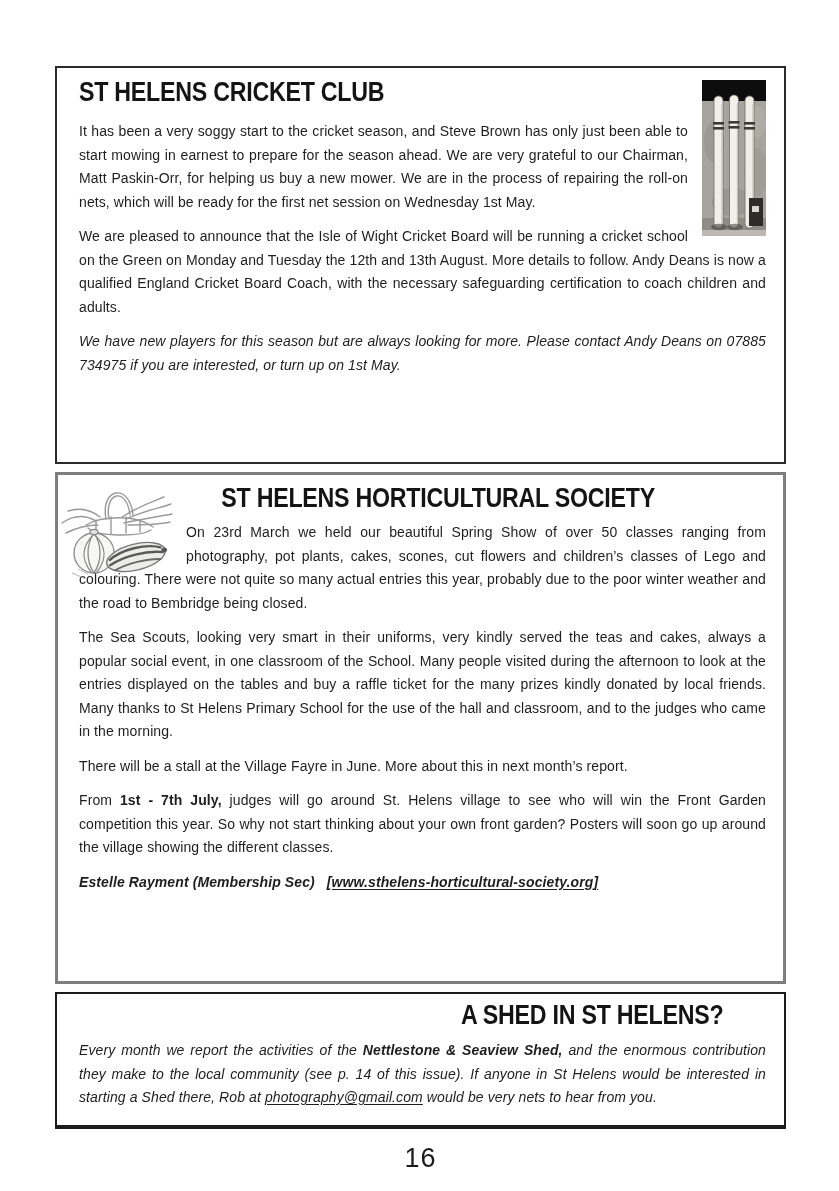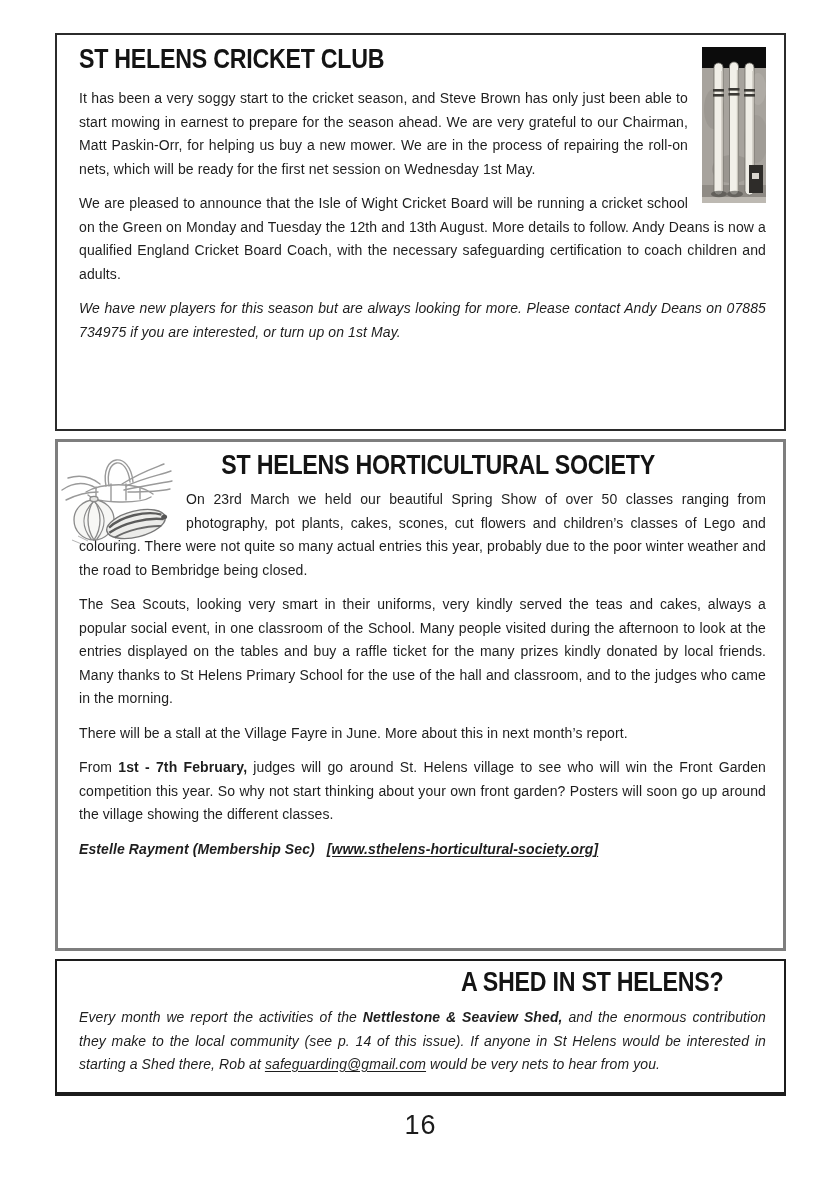--- a/index.html
+++ b/index.html
@@ -1,21 +1,21 @@
 <!DOCTYPE html>
 <html><head>
 <meta charset="utf-8">
 <style>
   html,body{margin:0;padding:0;}
   body{
     width:839px;height:1191px;background:#ffffff;
     font-family:"Liberation Sans",sans-serif;color:#1e1e1e;
     overflow:hidden;
   }
-  .page{box-sizing:border-box;width:839px;height:1191px;padding:33px 53px 0 55px;}
+  .page{box-sizing:border-box;width:839px;height:1191px;padding:66px 53px 0 55px;}
   .box{
     box-sizing:border-box;width:731px;background:#fff;
     border:2px solid #2b2b2b;margin:0 0 8px 0;
     padding:9px 18px 10px 22px;
   }
   .box-cricket{min-height:398px;}
   .box-horti{border:3px solid #7e7e7e;min-height:512px;padding:8px 17px 10px 21px;}
   .box-shed{border-color:#1c1c1c;border-bottom-width:4px;min-height:137px;padding-top:6px;}
   .title{
     font-size:27px;font-weight:700;margin:0 0 12px 0;line-height:1.15;
@@ -131,27 +131,27 @@
           <line x1="22" y1="94" x2="32" y2="99"></line>
           <line x1="58" y1="100" x2="70" y2="103"></line>
         </g>
       </svg>
     </div>
     <h2 class="title"><span class="tscale">ST HELENS HORTICULTURAL SOCIETY</span></h2>
     <div class="rich">
         <p><span>On 23rd March we held our beautiful Spring Show of over 50 classes ranging from photography, pot plants, cakes, scones, cut flowers and children’s classes of Lego and colouring. There were not quite so many actual entries this year, probably due to the poor winter weather and the road to Bembridge being closed.</span></p>
         <p><span>The Sea Scouts, looking very smart in their uniforms, very kindly served the teas and cakes, always a popular social event, in one classroom of the School. Many people visited during the afternoon to look at the entries displayed on the tables and buy a raffle ticket for the many prizes kindly donated by local friends. Many thanks to St Helens Primary School for the use of the hall and classroom, and to the judges who came in the morning.</span></p>
         <p><span>There will be a stall at the Village Fayre in June. More about this in next month’s report.</span></p>
-        <p><span>From </span><span class="b">1st - 7th February,</span><span> judges will go around St. Helens village to see who will win the Front Garden competition this year. So why not start thinking about your own front garden? Posters will soon go up around the village showing the different classes.</span></p>
+        <p><span>From </span><span class="b">1st - 7th July,</span><span> judges will go around St. Helens village to see who will win the Front Garden competition this year. So why not start thinking about your own front garden? Posters will soon go up around the village showing the different classes.</span></p>
         <p><span class="b">Estelle Rayment (Membership Sec)</span><span class="gap">   </span><span class="b u">[www.sthelens-horticultural-society.org]</span></p>
       </div>
   </section>
 
   <section class="box box-shed clearfix">
     <h2 class="title"><span class="tscale">A SHED IN ST HELENS?</span></h2>
     <div class="rich">
-        <p><span>Every month we report the activities of the </span><span class="b">Nettlestone &amp; Seaview Shed,</span><span> and the enormous contribution they make to the local community (see p. 14 of this issue). If anyone in St Helens would be interested in starting a Shed there, Rob at </span><span class="u">safeguarding@gmail.com</span><span> would be very nets to hear from you.</span></p>
+        <p><span>Every month we report the activities of the </span><span class="b">Nettlestone &amp; Seaview Shed,</span><span> and the enormous contribution they make to the local community (see p. 14 of this issue). If anyone in St Helens would be interested in starting a Shed there, Rob at </span><span class="u">photography@gmail.com</span><span> would be very nets to hear from you.</span></p>
       </div>
   </section>
 
   <div class="pageno">16</div>
 
 </div>
 
 </body></html>

